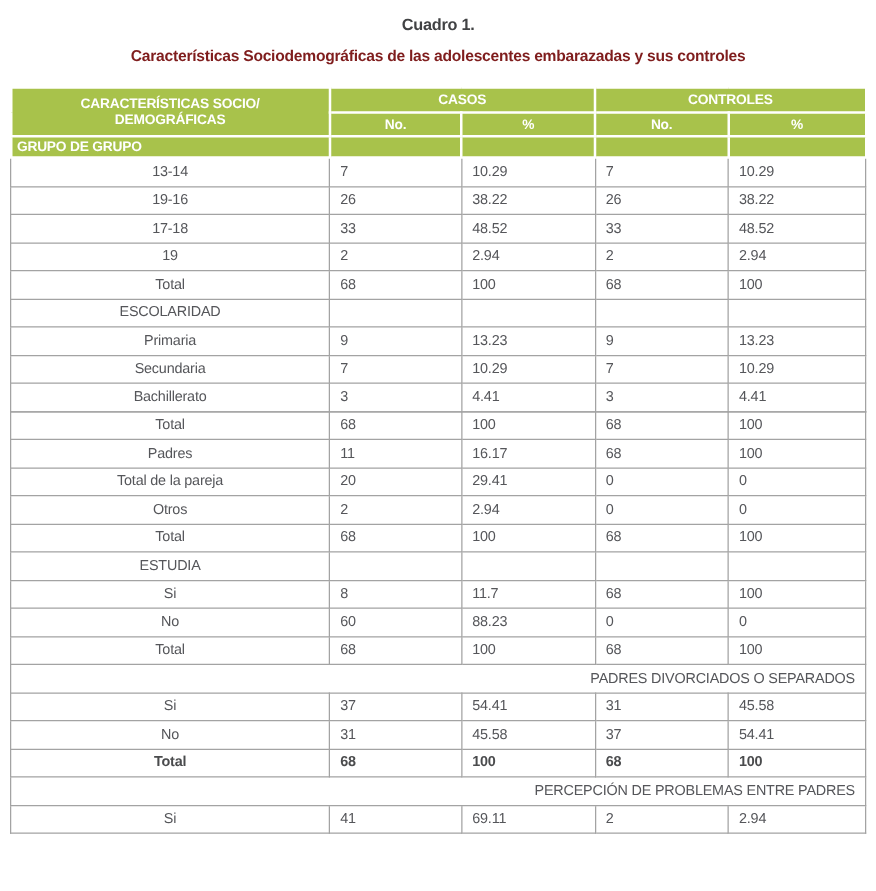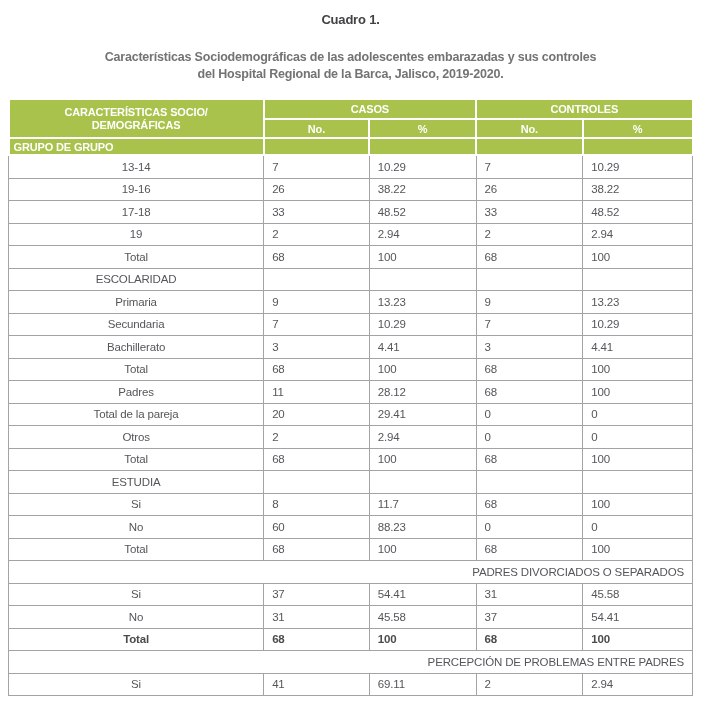--- a/index.html
+++ b/index.html
@@ -9,24 +9,24 @@
     height: 713px;
     overflow: hidden;
     background: #ffffff;
     font-family: "Liberation Sans", sans-serif;
     color: #55565a;
   }
   
   .caption { text-align: center; padding-top: 12px; }
   .caption .cap-number {
     font-size: 13px; font-weight: bold; color: #414244;
-    margin-bottom: 22px; letter-spacing: -0.2px;
+    margin-bottom: 10px; letter-spacing: -0.2px;
   }
   .caption .cap-line {
-    font-size: 12.5px; font-weight: bold; color: #737373;
+    font-size: 12.5px; font-weight: bold; color: #7f1d1d;
     line-height: 17px; letter-spacing: -0.2px;
   }
   
   table.soc {
     border-collapse: collapse;
     table-layout: fixed;
     width: 686px;
     margin: 15px auto 0 auto;
     font-size: 11.5px;
     letter-spacing: -0.15px;
@@ -60,21 +60,20 @@
   tbody td.span-cell { text-align: right; }
 </style>
 </head>
 <body>
 
 <div class="page">
 
   <div class="caption">
     <div class="cap-number">Cuadro 1.</div>
     <div class="cap-line">Características Sociodemográficas de las adolescentes embarazadas y sus controles</div>
-    <div class="cap-line">del Hospital Regional de la Barca, Jalisco, 2019-2020.</div>
   </div>
 
   <table class="soc">
     <colgroup>
       <col style="width:37.3%">
       <col style="width:15.45%">
       <col style="width:15.6%">
       <col style="width:15.6%">
       <col style="width:16.05%">
     </colgroup>
@@ -167,21 +166,21 @@
         <tr>
           <td class="label">Total</td>
           <td class="val">68</td>
           <td class="val">100</td>
           <td class="val">68</td>
           <td class="val">100</td>
         </tr>
         <tr>
           <td class="label">Padres</td>
           <td class="val">11</td>
-          <td class="val">28.12</td>
+          <td class="val">16.17</td>
           <td class="val">68</td>
           <td class="val">100</td>
         </tr>
         <tr>
           <td class="label">Total de la pareja</td>
           <td class="val">20</td>
           <td class="val">29.41</td>
           <td class="val">0</td>
           <td class="val">0</td>
         </tr>

